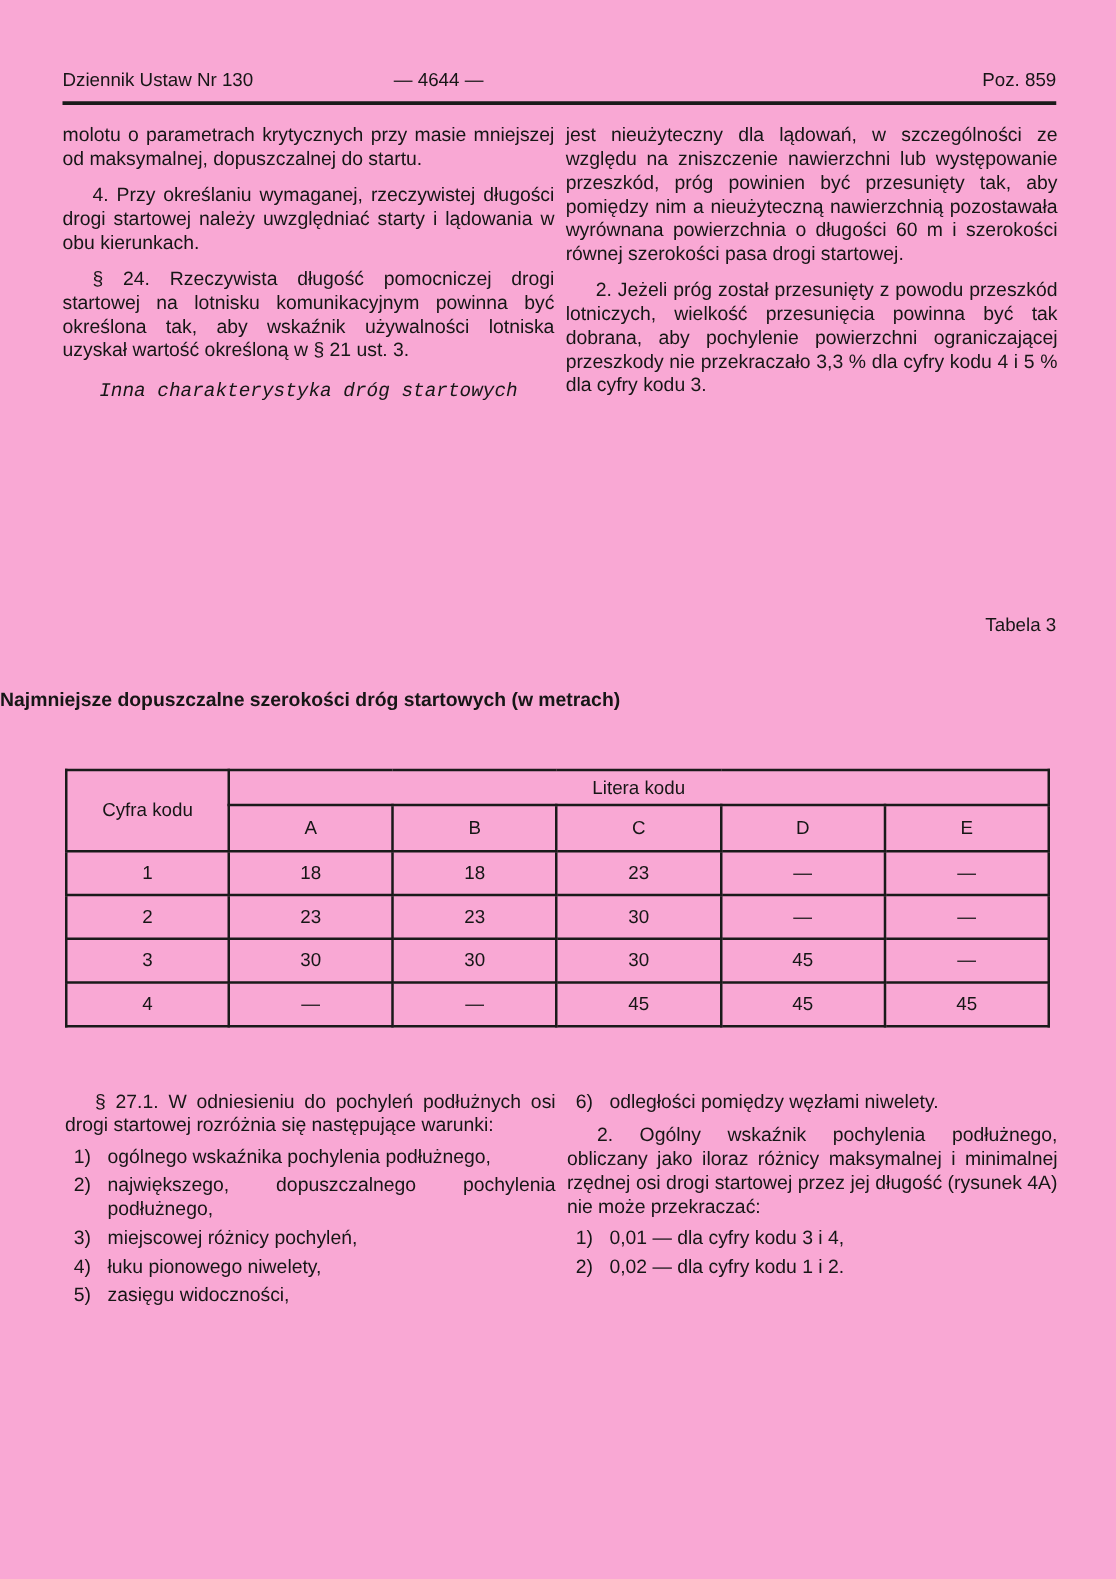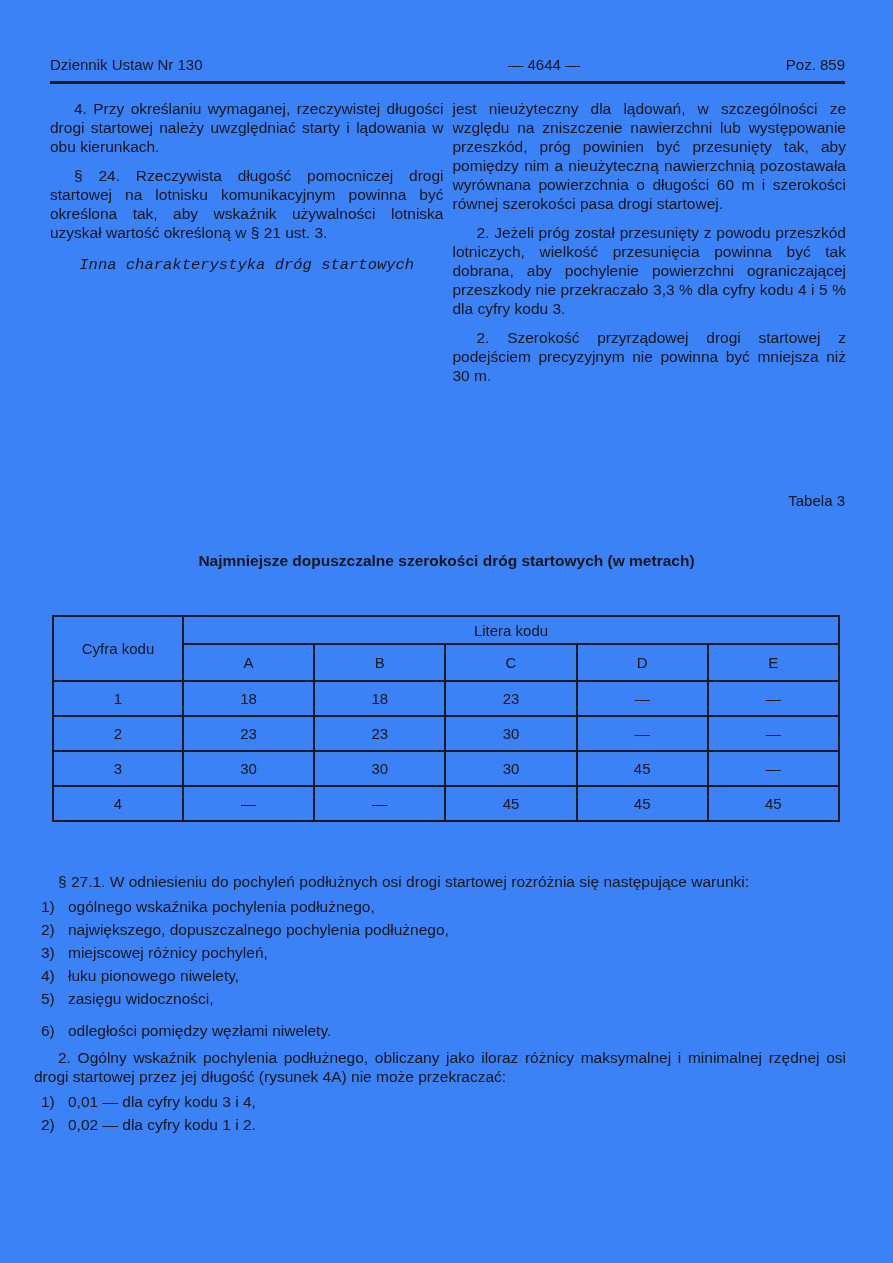--- a/index.html
+++ b/index.html
@@ -4,36 +4,36 @@
 <style>
   * { margin: 0; padding: 0; box-sizing: border-box; }
   html, body { background: #e8e8e8; }
   body { font-family: "Liberation Sans", sans-serif; color: #161616; }
 
   .page {
     position: relative;
     width: 893px;
     height: 1263px;
     margin: 0 auto;
-    background: #3b82f6;
+    background: #f9a8d4;
     overflow: hidden;
   }
 
   
   .page-header {
     position: absolute;
     top: 56px; left: 50px; right: 48px;
     display: flex;
     align-items: baseline;
     font-size: 15px;
     padding-bottom: 8px;
     border-bottom: 3px solid #1a1a1a;
   }
   .page-header .h-left  { flex: 1; text-align: left; }
-  .page-header .h-mid   { flex: 1; text-align: right; }
+  .page-header .h-mid   { flex: 1; text-align: left; }
   .page-header .h-right { flex: 1; text-align: right; }
 
   
   .cols-top {
     position: absolute;
     top: 99px; left: 50px; right: 47px;
     display: flex;
     gap: 9px;
   }
   .col { flex: 1; font-size: 15.5px; line-height: 19px; text-align: justify; }
@@ -50,21 +50,20 @@
 
   
   .table-label {
     position: absolute;
     top: 492px; right: 48px;
     font-size: 15px;
   }
   .table-caption {
     position: absolute;
     top: 552px; left: 0; right: 0;
-    text-align: center;
     font-weight: bold;
     font-size: 15.5px;
   }
   table.t3 {
     position: absolute;
     top: 615px; left: 52px;
     border-collapse: collapse;
     table-layout: fixed;
     width: 786px;
   }
@@ -78,24 +77,23 @@
   }
   .t3 tr.hrow1 th { height: 28px; }
   .t3 tr.hrow2 th { height: 37px; }
   .t3 tbody td    { height: 35px; }
   .t3 col.c0 { width: 130px; }
   .t3 col.cx { width: 131.2px; }
 
   
   .cols-bottom {
     position: absolute;
-    top: 872px; left: 34px; right: 47px;
+    top: 872px; left: 52px; right: 47px;
     display: flex;
     gap: 9px;
-    flex-direction: column;
   }
   .cols-bottom .col p { margin-bottom: 6px; }
   .li {
     display: flex;
     margin: 0 0 4px 7px;
     line-height: 19px;
     font-size: 15.5px;
   }
   .li .num { flex: 0 0 27px; }
   .li .txt { flex: 1; text-align: justify; }
@@ -107,28 +105,28 @@
 <div class="page">
 
   <div class="page-header">
     <span class="h-left">Dziennik Ustaw Nr 130</span>
     <span class="h-mid">— 4644 —</span>
     <span class="h-right">Poz. 859</span>
   </div>
 
   <div class="cols-top">
     <div class="col">
+      <p>molotu o parametrach krytycznych przy masie mniejszej od maksymalnej, dopuszczalnej do startu.</p>
       <p class="ind">4. Przy określaniu wymaganej, rzeczywistej długości drogi startowej należy uwzględniać starty i lądowania w obu kierunkach.</p>
       <p class="ind">§ 24. Rzeczywista długość pomocniczej drogi startowej na lotnisku komunikacyjnym powinna być określona tak, aby wskaźnik używalności lotniska uzyskał wartość określoną w § 21 ust. 3.</p>
       <h3 class="sec-heading">Inna charakterystyka dróg startowych</h3>
     </div>
     <div class="col">
       <p>jest nieużyteczny dla lądowań, w szczególności ze względu na zniszczenie nawierzchni lub występowanie przeszkód, próg powinien być przesunięty tak, aby pomiędzy nim a nieużyteczną nawierzchnią pozostawała wyrównana powierzchnia o długości 60 m i szerokości równej szerokości pasa drogi startowej.</p>
       <p class="ind">2. Jeżeli próg został przesunięty z powodu przeszkód lotniczych, wielkość przesunięcia powinna być tak dobrana, aby pochylenie powierzchni ograniczającej przeszkody nie przekraczało 3,3 % dla cyfry kodu 4 i 5 % dla cyfry kodu 3.</p>
-      <p class="ind">2. Szerokość przyrządowej drogi startowej z podejściem precyzyjnym nie powinna być mniejsza niż 30 m.</p>
     </div>
   </div>
 
   <div class="table-label">Tabela 3</div>
   <div class="table-caption">Najmniejsze dopuszczalne szerokości dróg startowych (w metrach)</div>
 
   <table class="t3">
     <colgroup>
       <col class="c0">
         <col class="cx">

